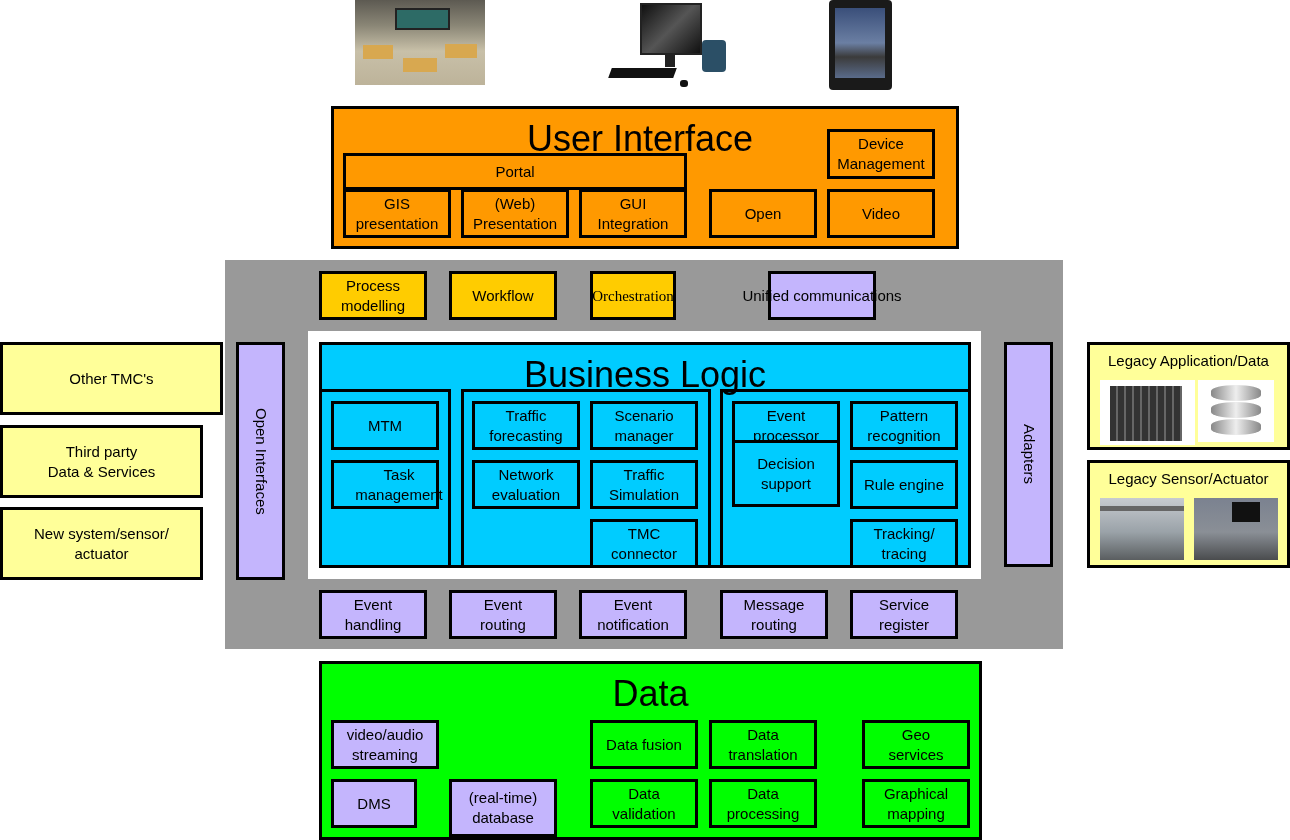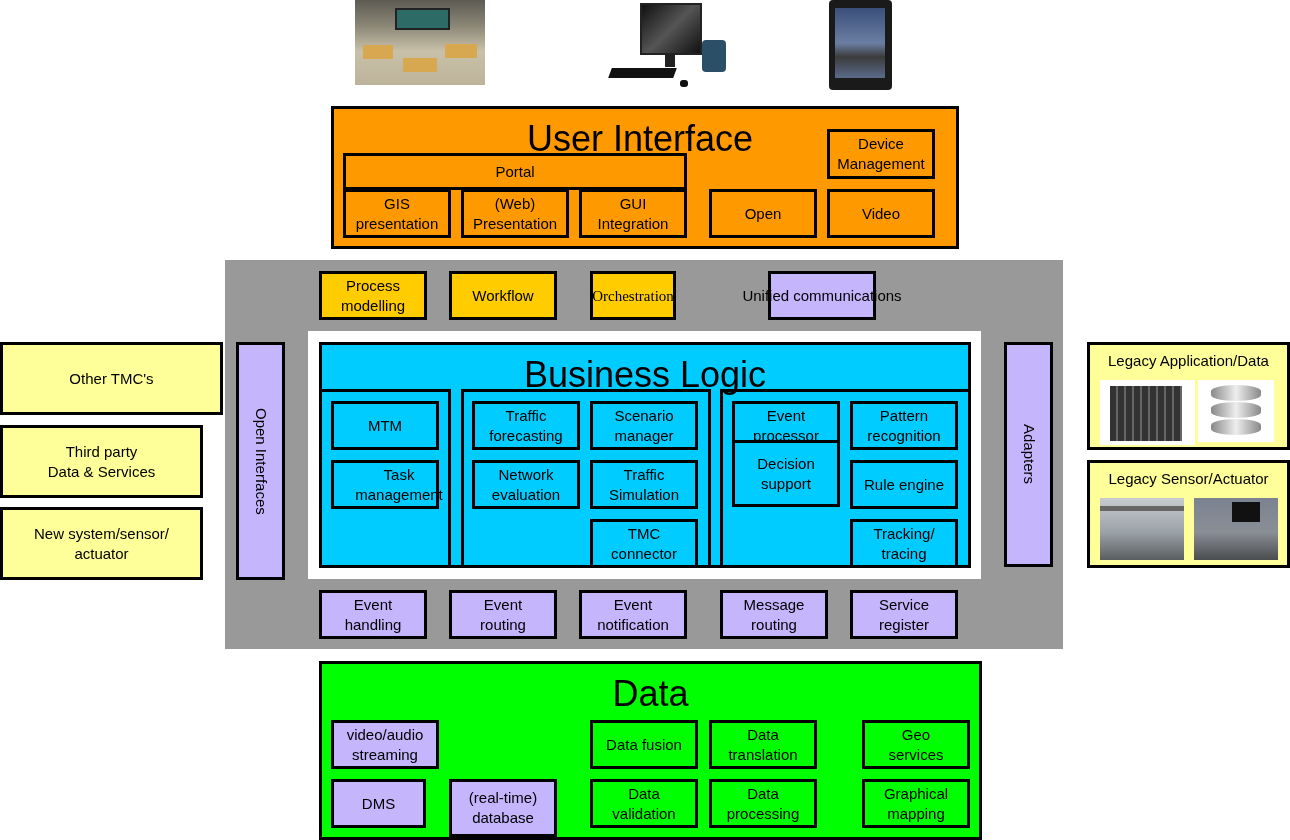--- a/index.html
+++ b/index.html
@@ -109,21 +109,21 @@
 <div class="bx mint" style="left:720px;top:590px;width:108px;height:49px;">Message
 routing</div>
 <div class="bx mint" style="left:850px;top:590px;width:108px;height:49px;">Service
 register</div>
 
 <div class="abs green" style="left:319px;top:661px;width:663px;height:179px;border:3px solid #000;">
   <div class="title" style="top:10px;">Data</div>
 </div>
 <div class="bx mint" style="left:331px;top:720px;width:108px;height:49px;">video/audio
 streaming</div>
-<div class="bx mint" style="left:331px;top:779px;width:95px;height:49px;">DMS</div>
+<div class="bx mint" style="left:331px;top:779px;width:86px;height:49px;">DMS</div>
 <div class="bx mint" style="left:449px;top:779px;width:108px;height:58px;">(real-time)
 database</div>
 <div class="bx green" style="left:590px;top:720px;width:108px;height:49px;">Data fusion</div>
 <div class="bx green" style="left:709px;top:720px;width:108px;height:49px;">Data
 translation</div>
 <div class="bx green" style="left:590px;top:779px;width:108px;height:49px;">Data
 validation</div>
 <div class="bx green" style="left:709px;top:779px;width:108px;height:49px;">Data
 processing</div>
 <div class="bx green" style="left:862px;top:720px;width:108px;height:49px;">Geo

